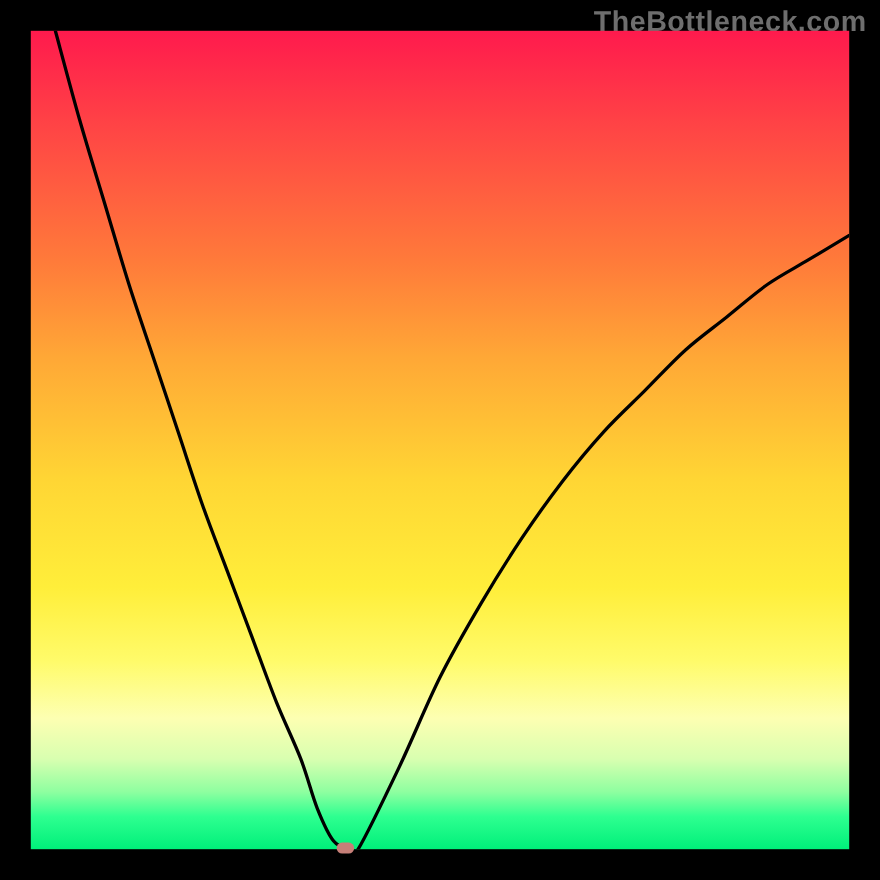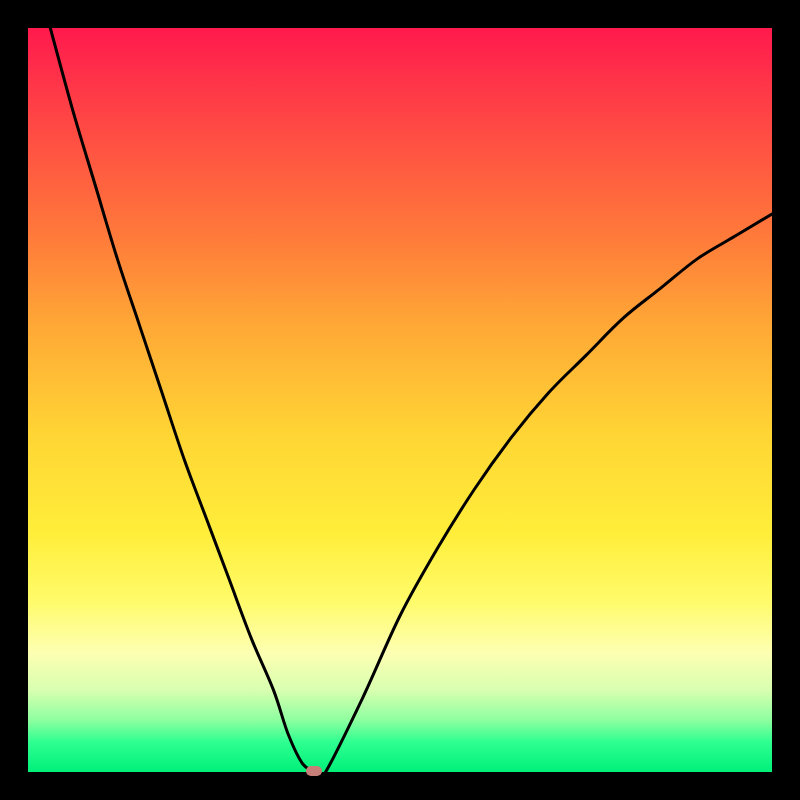--- a/index.html
+++ b/index.html
@@ -61,20 +61,21 @@
     width: 16px;
     height: 10px;
     border-radius: 5px;
     background: #c67f78;
   }
 </style>
 </head>
 <body>
 
 <div class="frame">
+  <div class="watermark">TheBottleneck.com</div>
 
   <div class="plot-area">
 
     <svg class="curve" viewBox="0 0 744 744" preserveAspectRatio="none">
       <path id="curve-path" fill="none" stroke="#000" stroke-width="3" stroke-linecap="round" d="M 22.32 0 C 26.04 13.640000000000006, 37.2 55.800000000000026, 44.64 81.84000000000003 C 52.08 107.88000000000004, 59.519999999999996 131.44000000000003, 66.96 156.24 C 74.39999999999999 181.04, 81.84 207.07999999999998, 89.28 230.64 C 96.72 254.2, 104.16 275.28000000000003, 111.6 297.6 C 119.03999999999999 319.92, 126.47999999999999 342.24, 133.92 364.56 C 141.35999999999999 386.88, 148.79999999999998 410.44000000000005, 156.23999999999998 431.52000000000004 C 163.67999999999998 452.6, 171.12 471.2, 178.56 491.03999999999996 C 186 510.87999999999994, 193.44000000000003 530.7199999999999, 200.88000000000002 550.56 C 208.32000000000002 570.4, 215.76 591.48, 223.2 610.08 C 230.64 628.6800000000001, 239.32000000000002 646.04, 245.52 662.16 C 251.72 678.28, 255.44 694.4, 260.4 706.8 C 265.35999999999996 719.1999999999999, 270.31999999999994 730.3599999999999, 275.28 736.56 C 280.24 742.76, 286.44 742.76, 290.16 744 C 293.88000000000005 745.24, 290.16 756.4, 297.6 744 C 305.04 731.6, 322.40000000000003 695.64, 334.8 669.6 C 347.2 643.5600000000001, 359.6 612.56, 372 587.76 C 384.4 562.96, 396.80000000000007 541.88, 409.20000000000005 520.8 C 421.6 499.71999999999997, 434 479.88, 446.4 461.28 C 458.79999999999995 442.67999999999995, 471.20000000000005 425.32, 483.6 409.2 C 496 393.08, 508.4 378.2, 520.8 364.56 C 533.1999999999999 350.92, 545.6 339.75999999999993, 558 327.35999999999996 C 570.4 314.96, 582.8000000000001 301.32000000000005, 595.2 290.16 C 607.6 279, 620 270.32, 632.4 260.4 C 644.8 250.47999999999996, 657.2 239.31999999999996, 669.6 230.64 C 682 221.96, 694.4 215.76000000000005, 706.8 208.32000000000005 C 719.1999999999999 200.88000000000005, 737.8 189.72, 744 186"></path>
     </svg>
 
     <div class="marker" id="min-marker" style="left: 278.44px; top: 738px;"></div>
   </div>
 </div>

